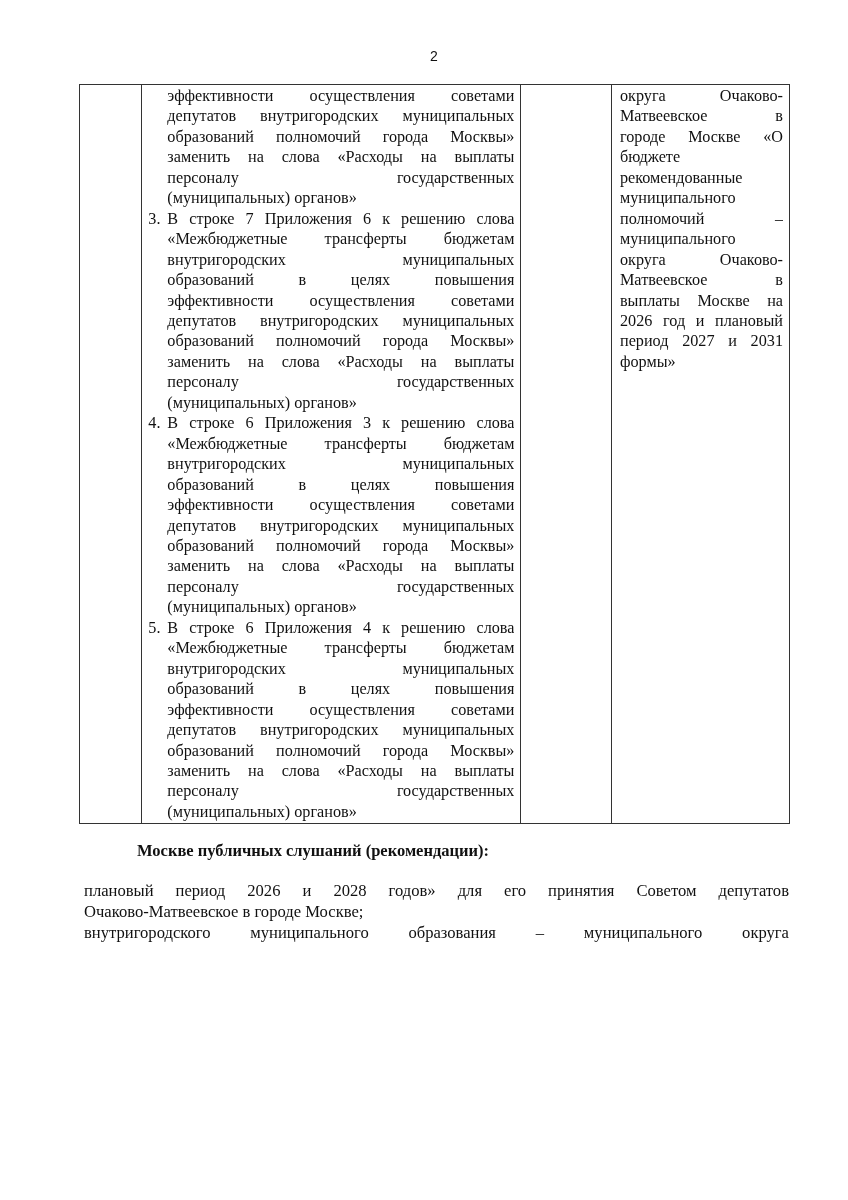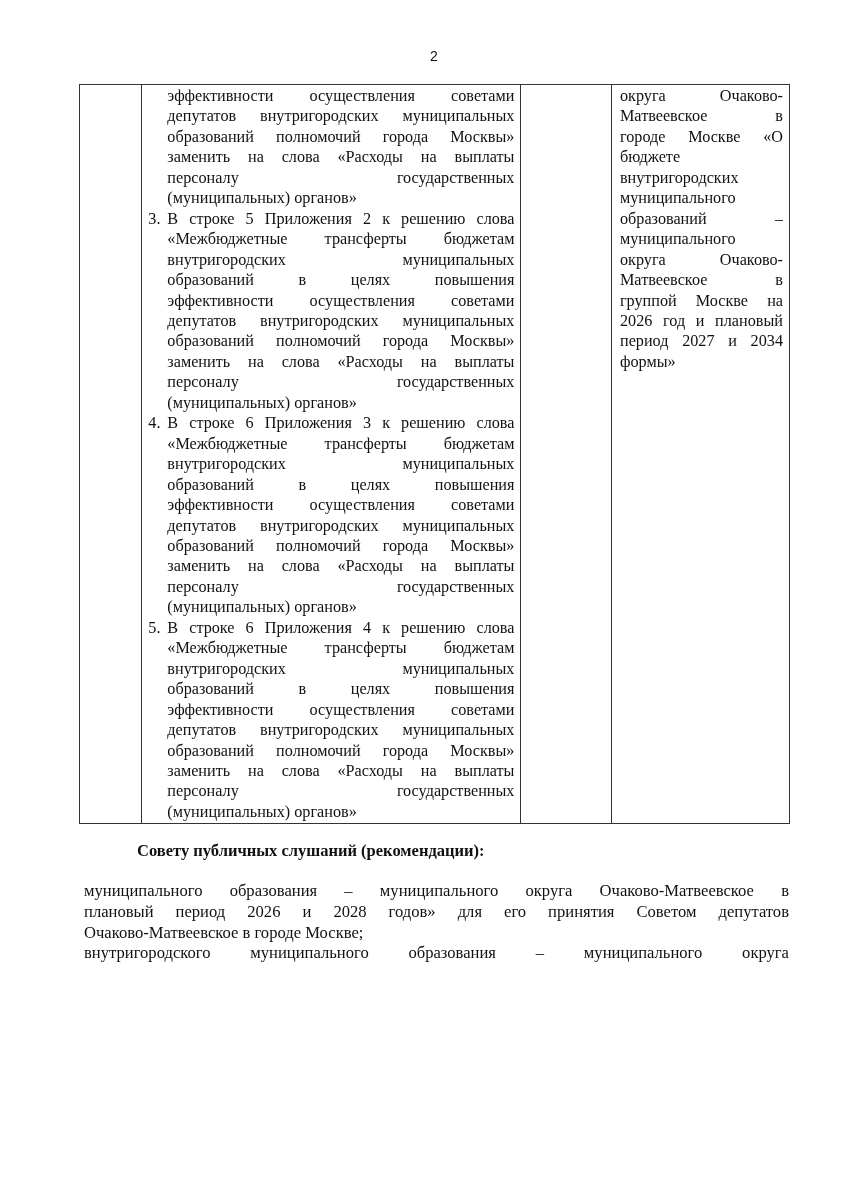--- a/index.html
+++ b/index.html
@@ -67,21 +67,21 @@
         <span class="jline ind">депутатов внутригородских муниципальных</span>
         <span class="jline ind">образований полномочий города Москвы»</span>
         <span class="jline ind">заменить на слова «Расходы на выплаты</span>
         <span class="jline ind">персоналу государственных</span>
         <span class="jline ind last">(муниципальных) органов»</span>
       </div>
 
       <div>
         <div class="item-start">
           <span class="item-num">3.</span>
-          <span class="jline">В строке 5 Приложения 2 к решению слова</span>
+          <span class="jline">В строке 7 Приложения 6 к решению слова</span>
         </div>
         <span class="jline ind">«Межбюджетные трансферты бюджетам</span>
         <span class="jline ind">внутригородских муниципальных</span>
         <span class="jline ind">образований в целях повышения</span>
         <span class="jline ind">эффективности осуществления советами</span>
         <span class="jline ind">депутатов внутригородских муниципальных</span>
         <span class="jline ind">образований полномочий города Москвы»</span>
         <span class="jline ind">заменить на слова «Расходы на выплаты</span>
         <span class="jline ind">персоналу государственных</span>
         <span class="jline ind last">(муниципальных) органов»</span>
@@ -118,37 +118,36 @@
         <span class="jline ind">персоналу государственных</span>
         <span class="jline ind last">(муниципальных) органов»</span>
       </div>
     </td>
     <td></td>
     <td class="cell-right">
       <span class="jline">округа Очаково-</span>
       <span class="jline">Матвеевское в</span>
       <span class="jline">городе Москве «О</span>
       <span class="jline last">бюджете</span>
-      <span class="jline last">внутригородских</span>
+      <span class="jline last">рекомендованные</span>
       <span class="jline last">муниципального</span>
-      <span class="jline">образований –</span>
+      <span class="jline">полномочий –</span>
       <span class="jline last">муниципального</span>
       <span class="jline">округа Очаково-</span>
       <span class="jline">Матвеевское в</span>
-      <span class="jline">группой Москве на</span>
+      <span class="jline">выплаты Москве на</span>
       <span class="jline">2026 год и плановый</span>
-      <span class="jline">период 2027 и 2034</span>
+      <span class="jline">период 2027 и 2031</span>
       <span class="jline last">формы»</span>
     </td>
   </tr>
 </tbody>
   </table>
 
-<div class="summary-title">Совету публичных слушаний (рекомендации):</div>
+<div class="summary-title">Москве публичных слушаний (рекомендации):</div>
 
 <div class="paragraphs">
   <div>
-    <span class="jline">муниципального образования – муниципального округа Очаково-Матвеевское в</span>
     <span class="jline">плановый период 2026 и 2028 годов» для его принятия Советом депутатов</span>
     <span class="jline last">Очаково-Матвеевское в городе Москве;</span>
     <span class="jline">внутригородского муниципального образования – муниципального округа</span>
   </div>
 </div>
 
 </body></html>

